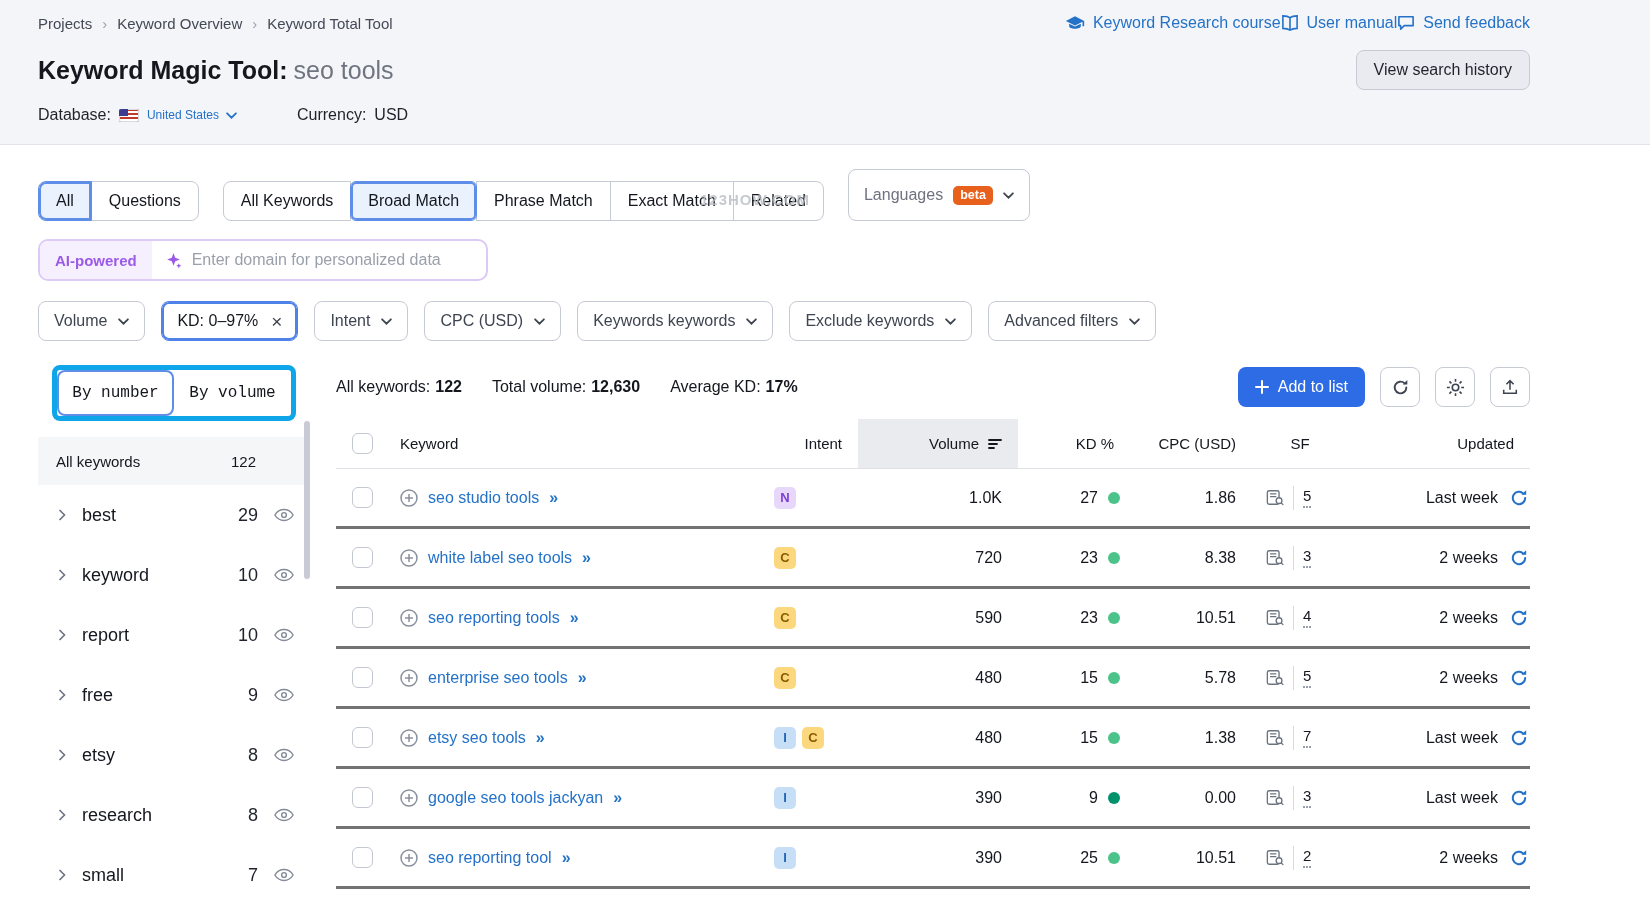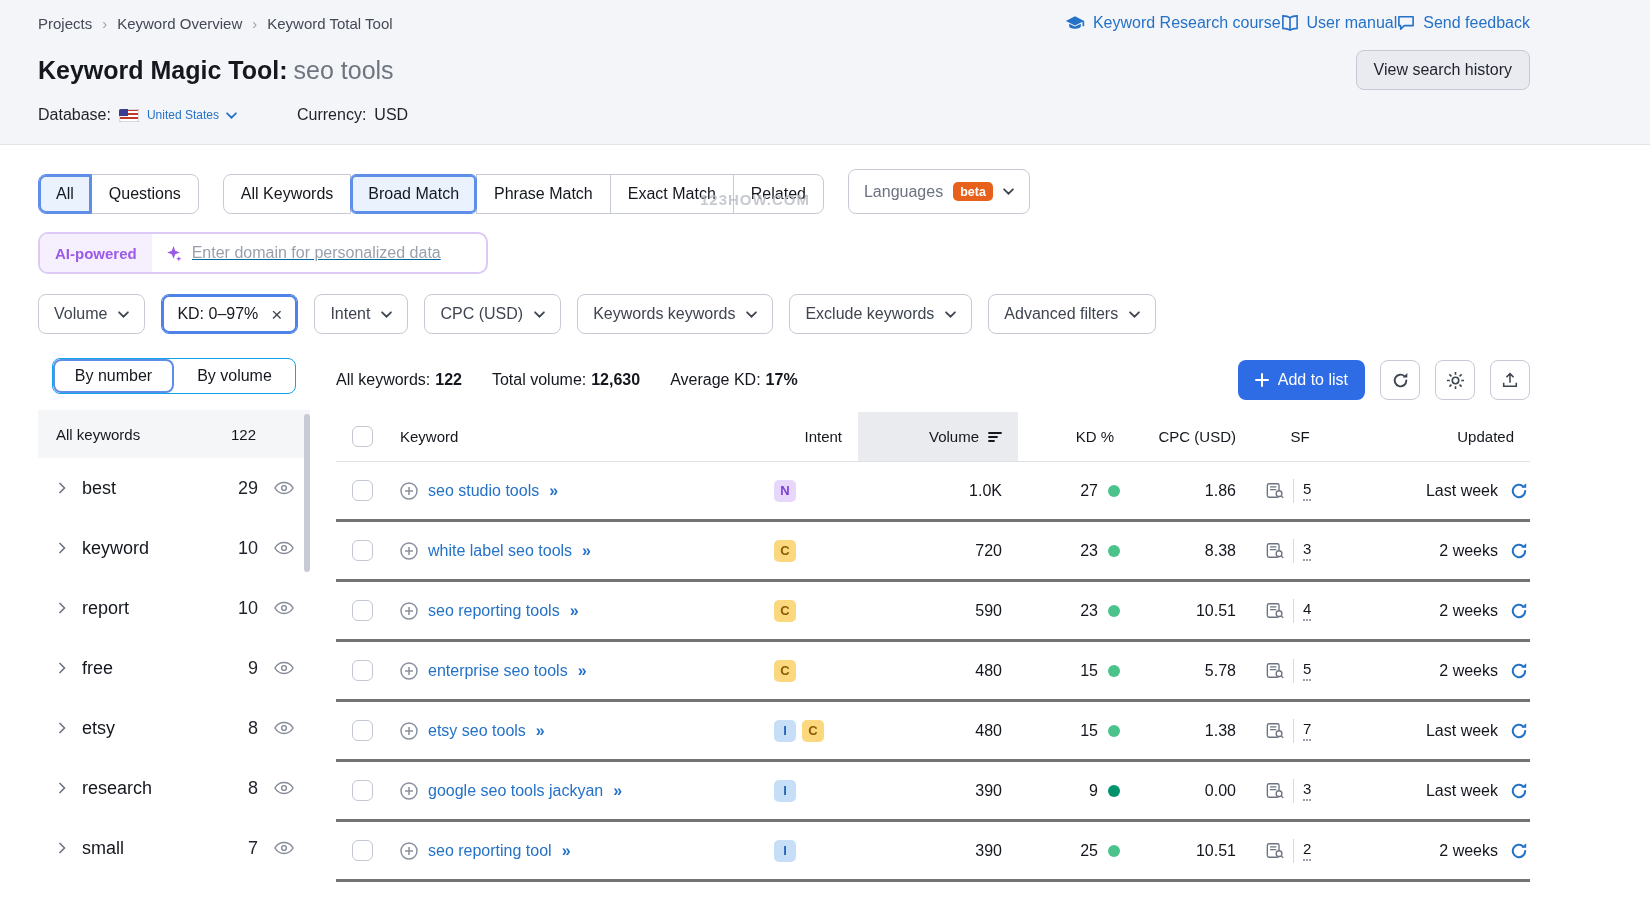--- a/index.html
+++ b/index.html
@@ -36,42 +36,42 @@
 
   
   .content { padding:24px 120px 0 38px; position:relative; }
 
   .tabs-row { display:flex; gap:24px; align-items:flex-end; position:relative; }
   .btn-group { display:flex; }
   .tab { height:40px; padding:0 17px; font-size:16px; background:#fff; border:1px solid #c6cad4; margin-left:-1px; color:#14171e; position:relative; }
   .btn-group .tab:first-child { border-radius:8px 0 0 8px; margin-left:0; }
   .btn-group .tab:last-child { border-radius:0 8px 8px 0; }
   .tab.selected { background:#eaf2fd; box-shadow: inset 0 0 0 2px #5f8ee8; border-color:#5f8ee8; z-index:1; border-radius:6px; }
-  .lang-btn { display:flex; align-items:center; gap:10px; height:45px; padding:0 15px; border:1px solid #c6cad4; border-radius:8px; background:#fff; font-size:16px; color:#6c7280; }
+  .lang-btn { display:flex; align-items:center; gap:10px; height:52px; padding:0 15px; border:1px solid #c6cad4; border-radius:8px; background:#fff; font-size:16px; color:#6c7280; }
   .beta-badge { background:#e8611c; color:#fff; font-size:12.5px; font-weight:700; padding:2.5px 7px; border-radius:5px; }
   .lang-btn .chev { color:#3e4450; }
   .watermark { position:absolute; left:662px; top:22px; font-size:15px; font-weight:700; letter-spacing:1px; color:#b9bdc4; opacity:.8; pointer-events:none; }
 
   .ai-row { margin-top:18px; }
   .ai-pill { display:inline-flex; align-items:center; border:2px solid #dcc9f6; border-radius:10px; height:42px; background:#fff; overflow:hidden; padding-right:14px; }
   .ai-badge { background:#f6f0fe; color:#9b59e8; font-size:15px; font-weight:600; height:100%; display:flex; align-items:center; padding:0 15px; }
   .sparkle { color:#9b59e8; margin-left:13px; display:inline-flex; }
-  .ai-input { border:none; outline:none; font-size:16px; color:#0369a1; width:290px; padding:0 10px; background:transparent;text-decoration:underline; }
+  .ai-input { border:none; outline:none; font-size:16px; color:#0369a1; width:290px; padding:0 10px; background:transparent; }
   .ai-input::placeholder { color:#9aa0ab; }
 
   .filters-row { margin-top:20px; display:flex; gap:16px; }
   .filter-btn { display:flex; align-items:center; gap:11px; height:40px; padding:0 15px; border:1px solid #c6cad4; border-radius:8px; font-size:16px; color:#3e4450; background:#fff; }
   .filter-btn.active { box-shadow: inset 0 0 0 2px #4f82e8; border-color:#4f82e8; color:#14171e; }
   .x-icon { font-size:19px; color:#3e4450; line-height:1; margin-left:2px; }
 
   
   .main-area { display:flex; gap:26px; margin-top:24px; }
 
   .sidebar { width:272px; flex:none; position:relative; }
-  .segmented { display:flex; border:1px solid #0ea5e9; border-radius:8px; height:36px; width:244px; margin-left:14px; background:#fff; }
+  .segmented { display:flex; border:5px solid #0ea5e9; border-radius:8px; height:56px; width:244px; margin-left:14px; background:#fff;font-family:Liberation Mono, monospace; }
   .seg { flex:1; display:flex; align-items:center; justify-content:center; font-size:16px; color:#14171e; background:transparent; border:none; }
   .seg.selected { box-shadow: inset 0 0 0 2px #5f8ee8; border-radius:8px; background:#fff; }
   .group-list { margin-top:16px; position:relative; }
   .group-header { display:flex; justify-content:space-between; align-items:center; height:48px; padding:0 54px 0 18px; background:#f5f6f8; font-size:15px; color:#14171e; }
   .group-item { display:flex; align-items:center; height:60px; padding:0 16px 0 20px; font-size:18px; }
   .group-item .g-chev { width:24px; color:#6c7280; display:inline-flex; }
   .group-item .g-label { flex:1; color:#14171e; }
   .group-item .g-count { margin-right:16px; color:#1f222a; }
   .eye { color:#848b98; display:inline-flex; }
   .scroll-thumb { position:absolute; right:0; top:56px; width:6px; height:158px; background:#c8cbd3; border-radius:3px; }

